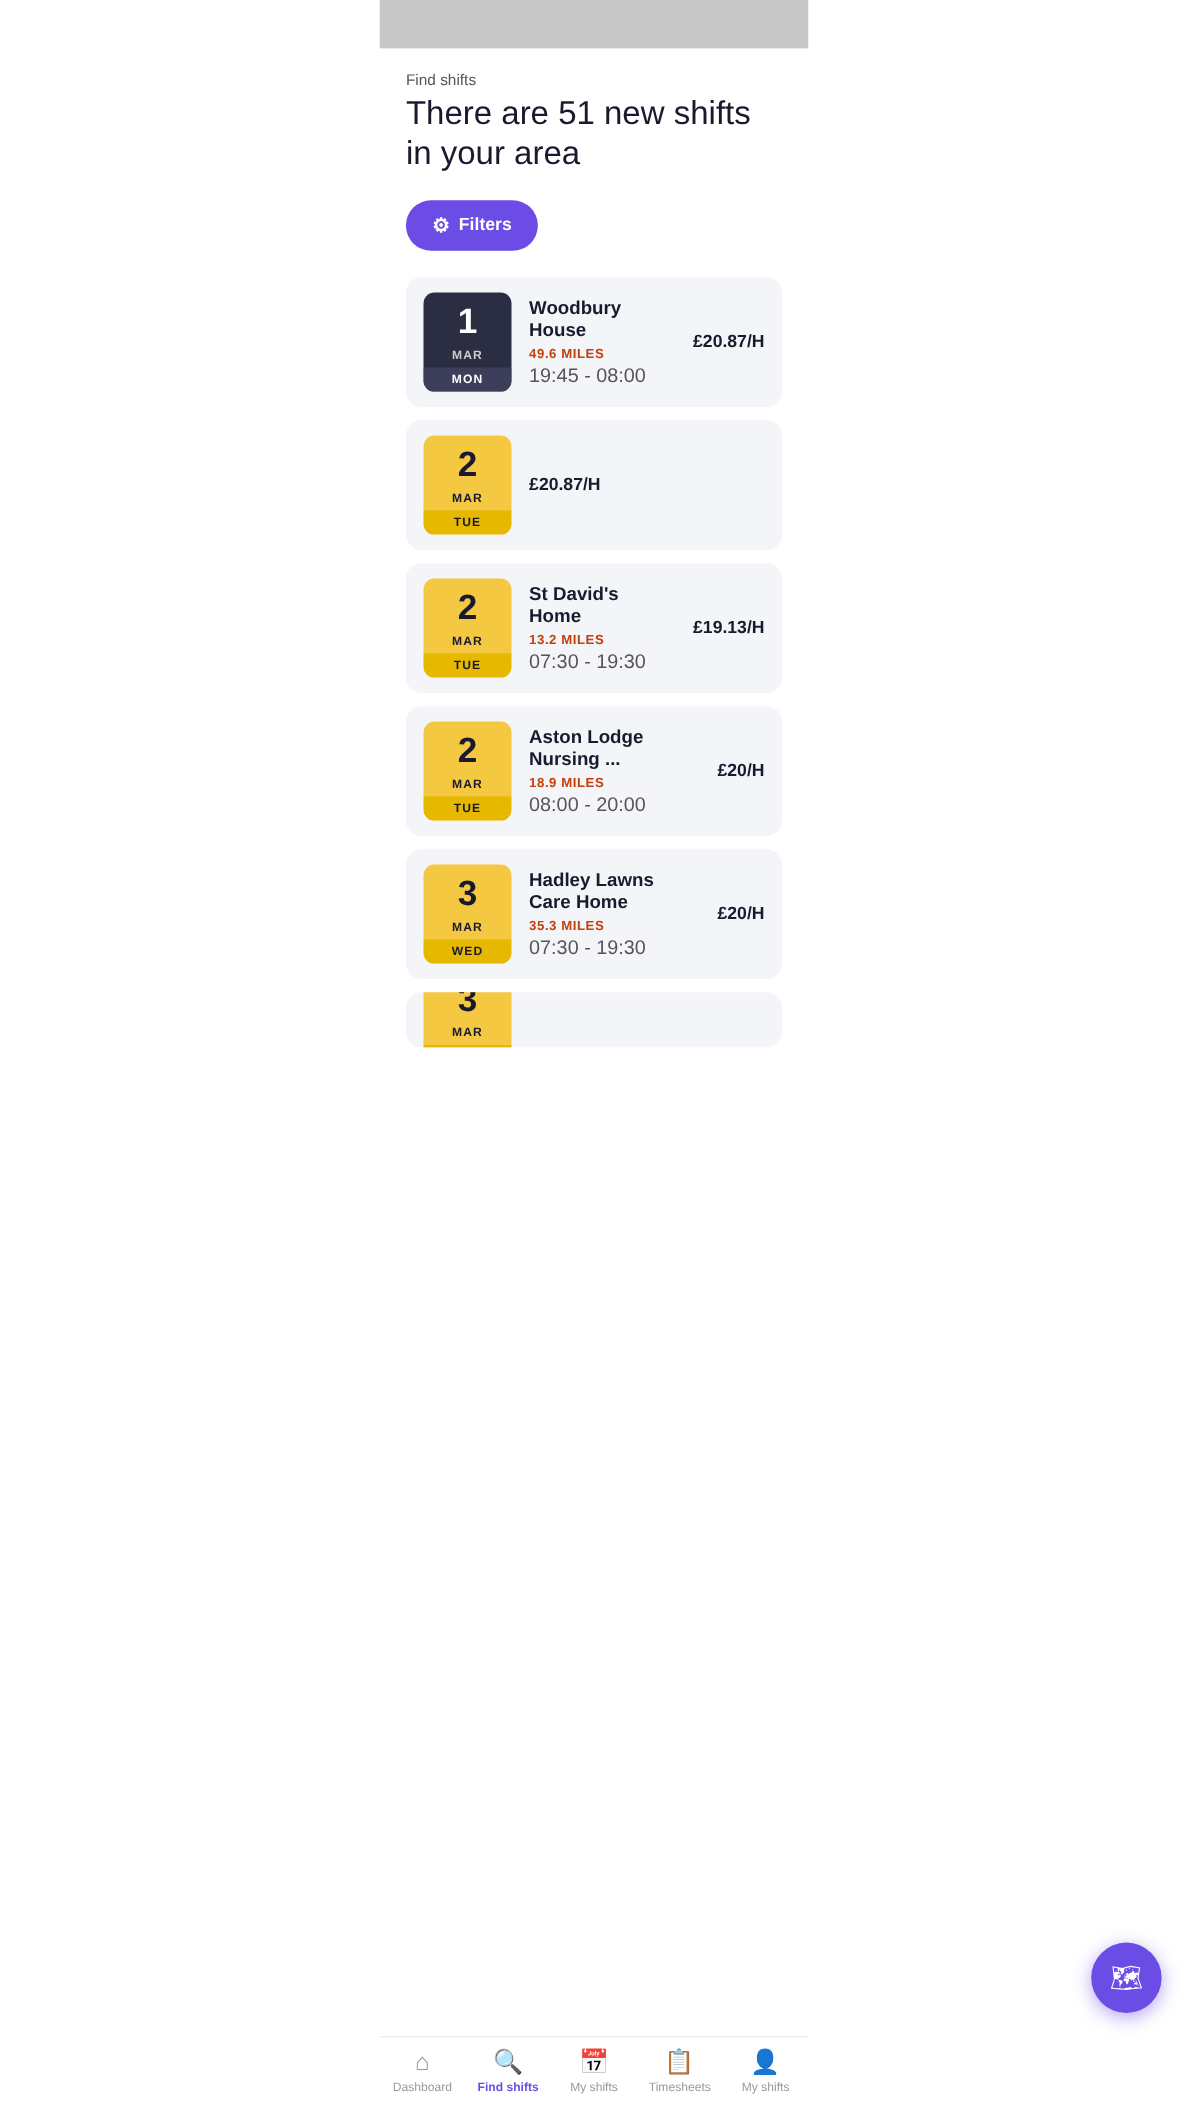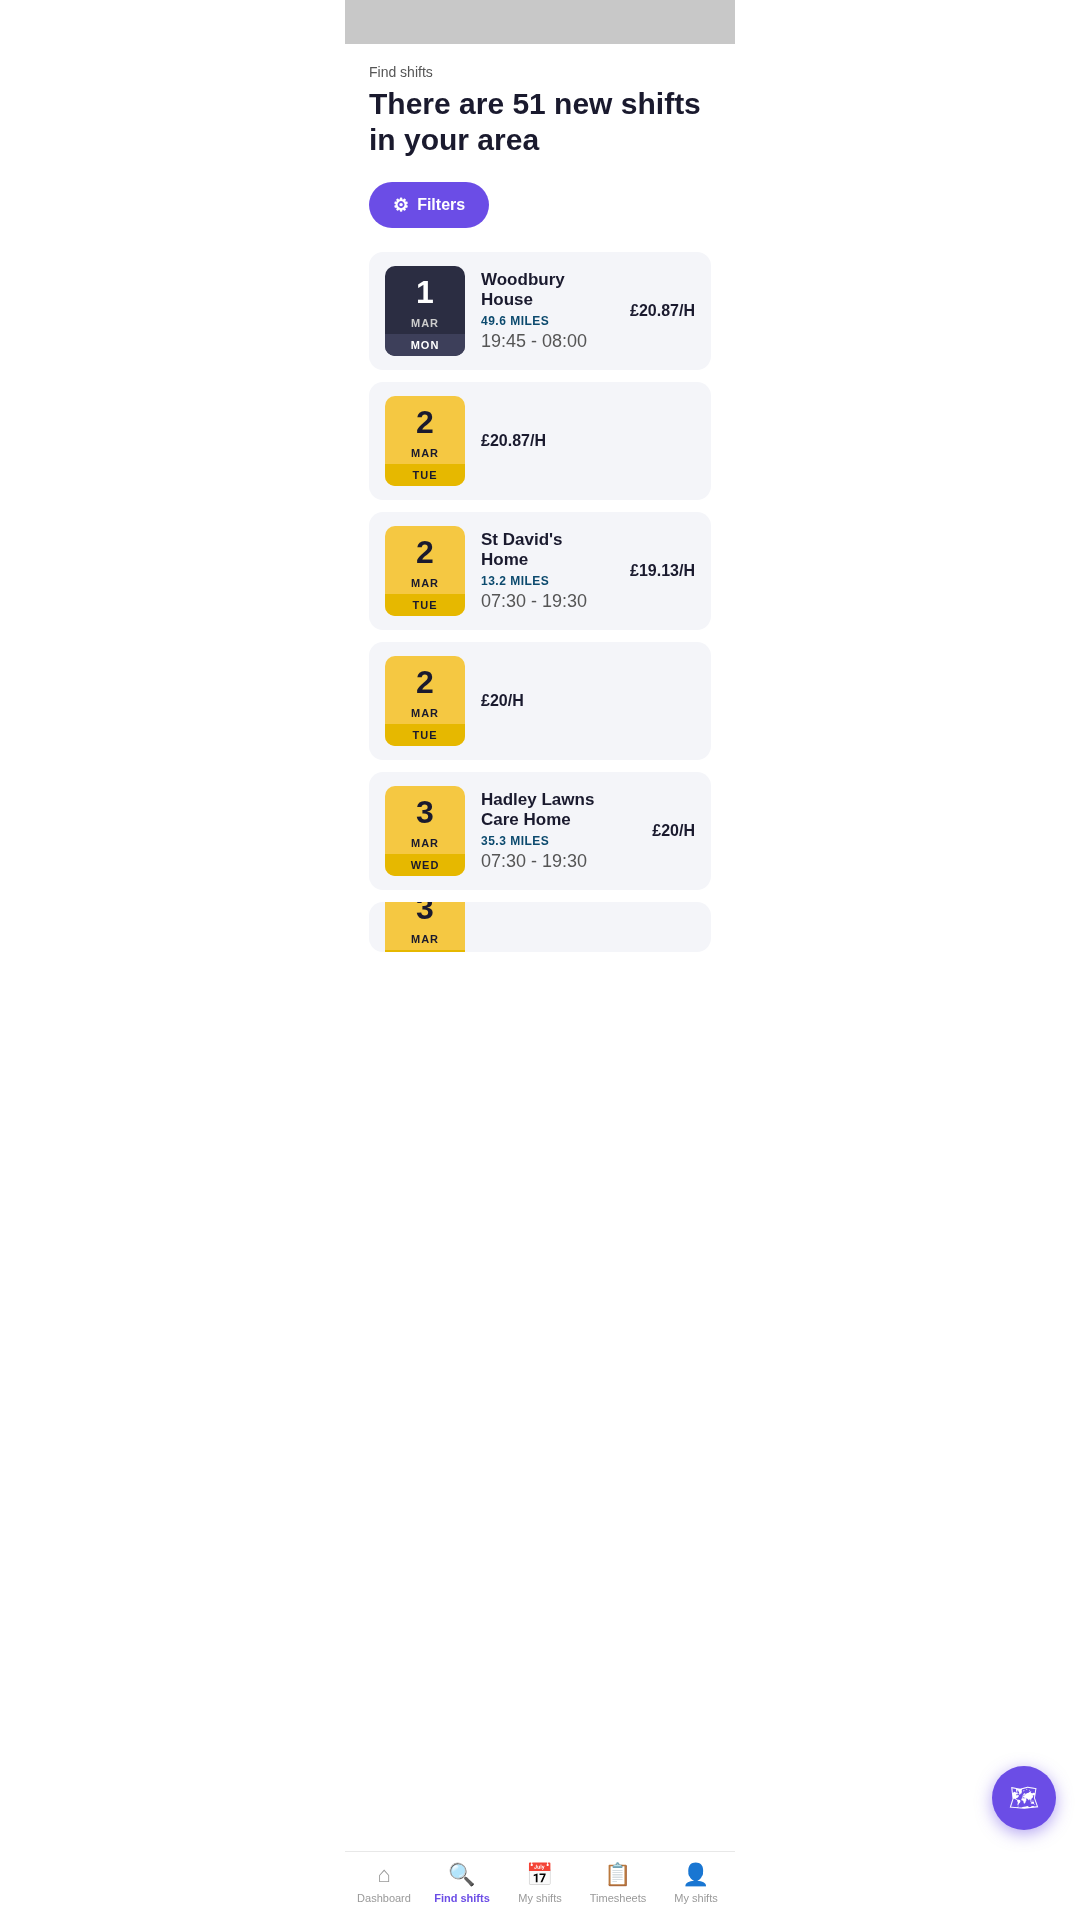--- a/index.html
+++ b/index.html
@@ -26,21 +26,21 @@
     }
 
     .page-label {
       font-size: 14px;
       color: #555;
       margin-bottom: 6px;
     }
 
     .page-title {
       font-size: 30px;
-      font-weight: 700;
+      font-weight: 400;
       color: #1a1a2e;
       line-height: 1.2;
       margin-bottom: 24px;
     }
 
     .filters-btn {
       display: inline-flex;
       align-items: center;
       gap: 8px;
       background: #6b4de6;
@@ -137,21 +137,21 @@
     .shift-name {
       font-size: 17px;
       font-weight: 700;
       color: #1a1a2e;
       margin-bottom: 4px;
     }
 
     .shift-miles {
       font-size: 12px;
       font-weight: 600;
-      color: #0c4a6e;
+      color: #c2410c;
       letter-spacing: 0.5px;
       margin-bottom: 3px;
     }
 
     .shift-time {
       font-size: 18px;
       color: #555;
       font-weight: 500;
     }
 
@@ -275,20 +275,25 @@
     <div class="shift-time">07:30 - 19:30</div>
   </div>
         <div class="shift-rate">£19.13/H</div>
       </div>
       <div class="shift-card">
         <div class="date-badge yellow">
     <span class="date-number">2</span>
     <span class="date-month">MAR</span>
     <span class="date-day">TUE</span>
   </div>
+        <div class="shift-info">
+    <div class="shift-name">Aston Lodge Nursing ...</div>
+    <div class="shift-miles">18.9 MILES</div>
+    <div class="shift-time">08:00 - 20:00</div>
+  </div>
         <div class="shift-rate">£20/H</div>
       </div>
       <div class="shift-card">
         <div class="date-badge yellow">
     <span class="date-number">3</span>
     <span class="date-month">MAR</span>
     <span class="date-day">WED</span>
   </div>
         <div class="shift-info">
     <div class="shift-name">Hadley Lawns Care Home</div>

